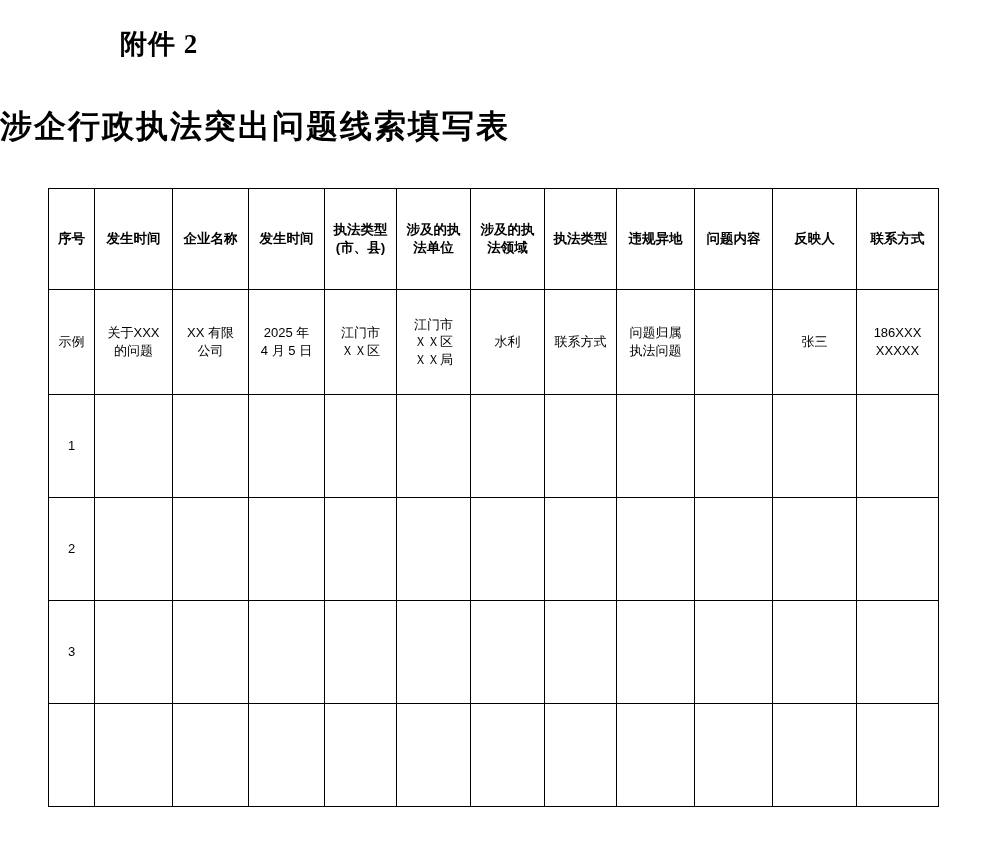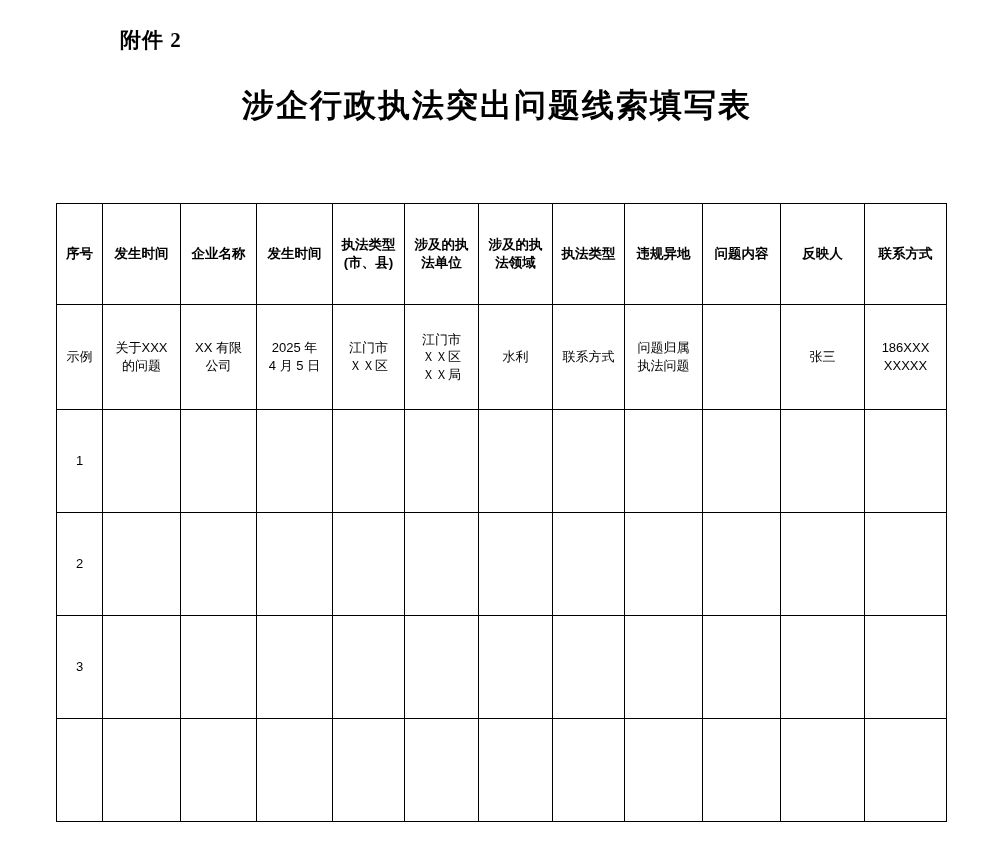--- a/index.html
+++ b/index.html
@@ -20,41 +20,38 @@
     width: 985px;
     height: 843px;
     box-sizing: border-box;
   }
   .attachment-label {
     position: absolute;
     left: 120px;
     top: 26px;
     font-family: "Liberation Serif", serif;
     font-weight: bold;
-    font-size: 21px;
+    font-size: 27px;
     letter-spacing: 1px;
   }
   .doc-title {
     position: absolute;
     left: 0;
     right: 0;
-    top: 84px;
-    text-align: center;
+    top: 105px;
     font-family: "Liberation Serif", serif;
     font-weight: bold;
     font-size: 32px;
     letter-spacing: 2px;
-    padding-left: 9px;
   }
   .table-wrap {
     position: absolute;
     left: 48px;
-    top: 203px;
+    top: 188px;
     width: 890px;
-    margin-left: 8px;
   }
   table.clue-table {
     border-collapse: collapse;
     width: 890px;
     table-layout: fixed;
   }
   table.clue-table th,
   table.clue-table td {
     border: 1px solid #000000;
     text-align: center;

